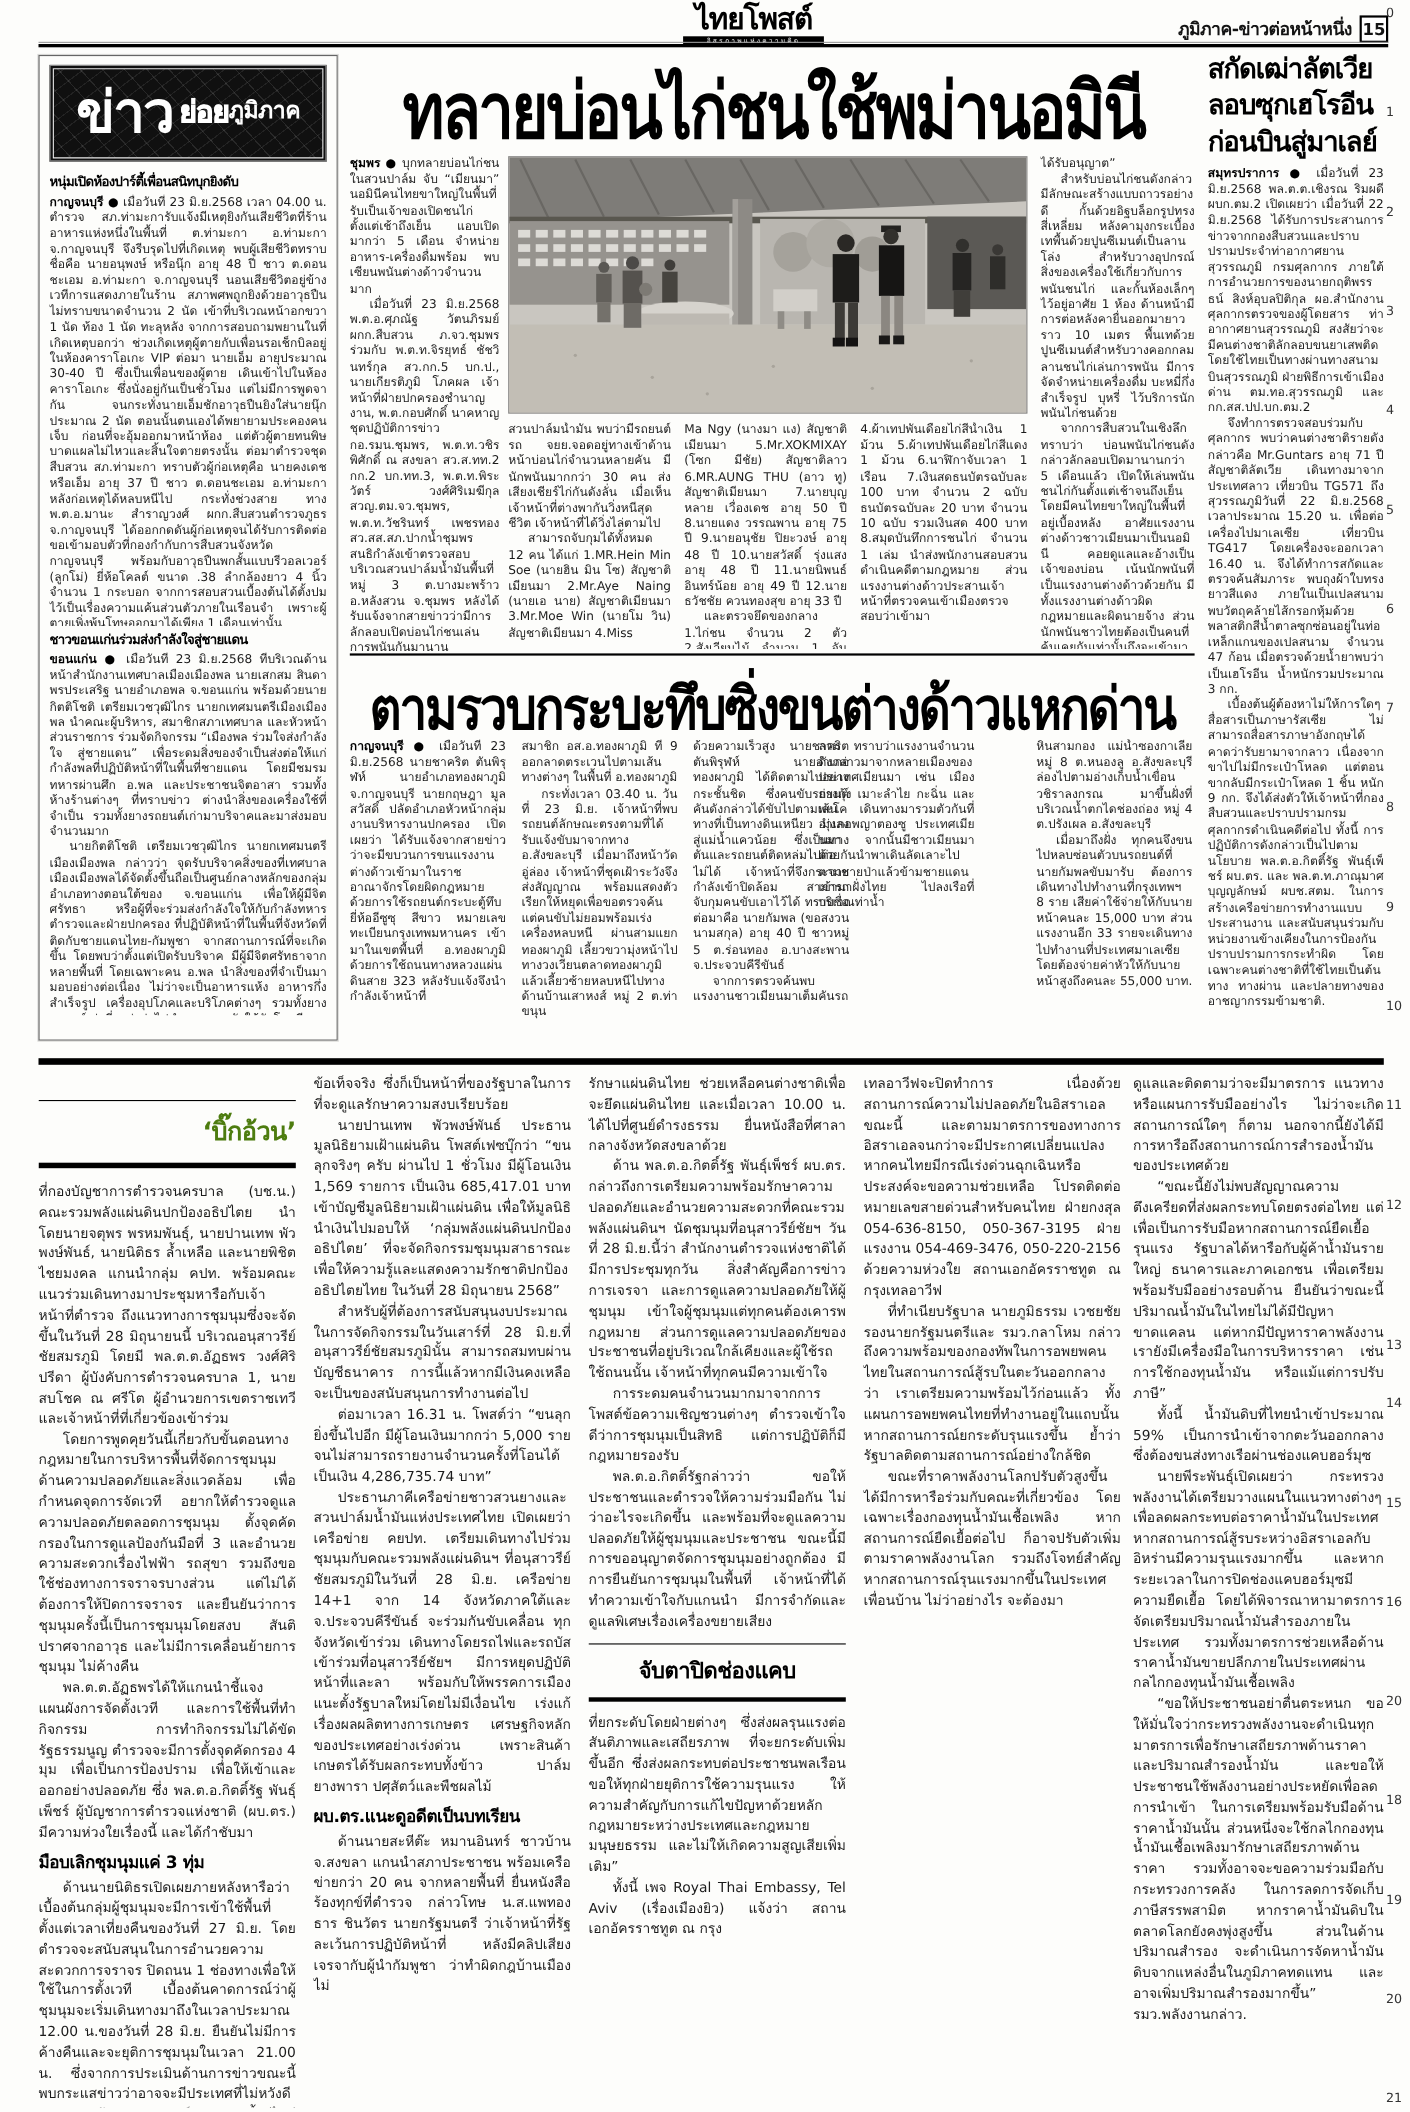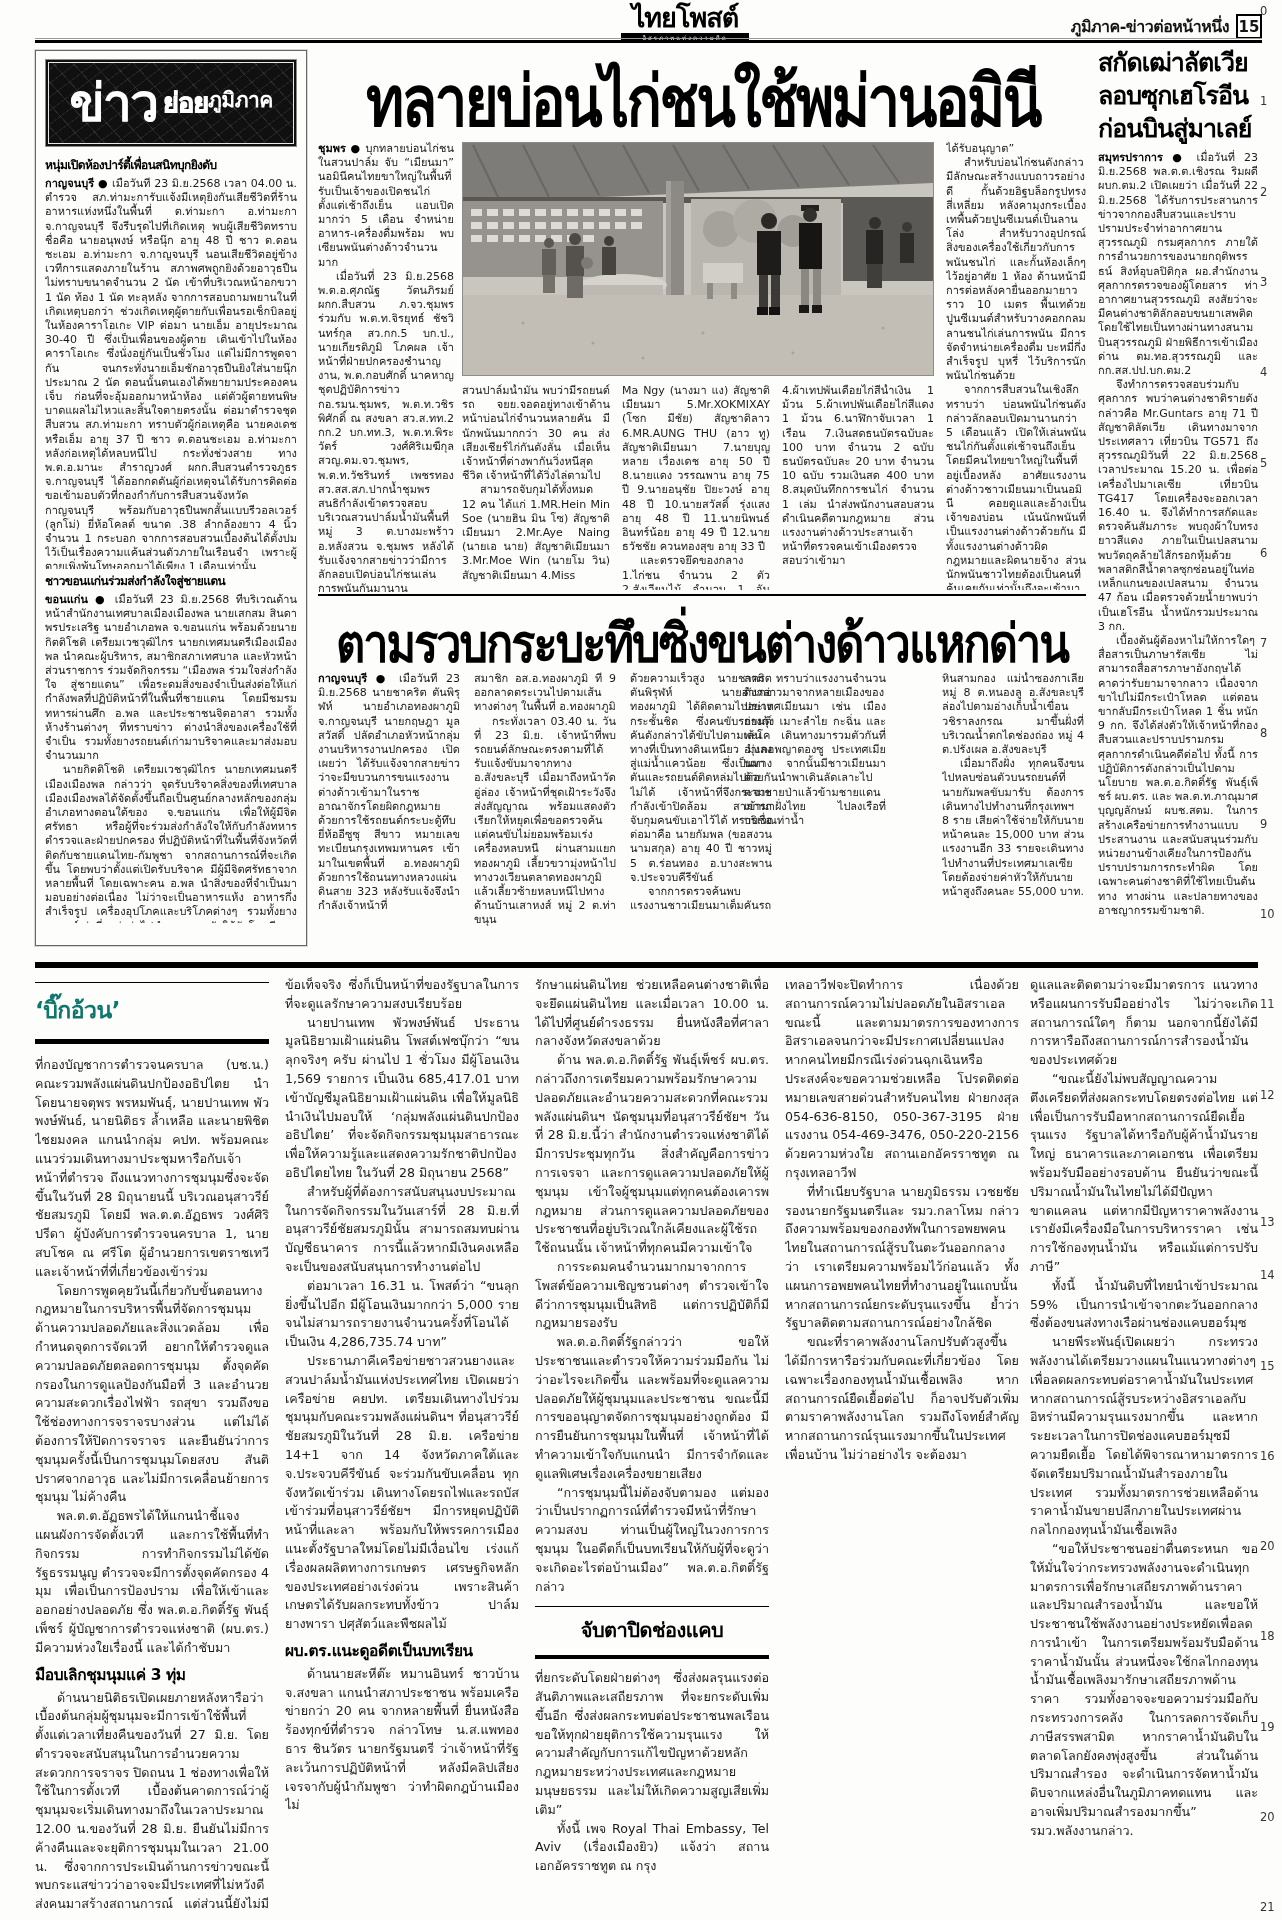--- a/index.html
+++ b/index.html
@@ -79,22 +79,22 @@
     transform:scaleY(1.18); transform-origin:top; }
   .pcol { top:672px; width:142px; height:288px; overflow:hidden; }
   .pcol.p0{left:318px;} .pcol.p1{left:474px;} .pcol.p2{left:630px;} .pcol.p3{left:744px;} .pcol.p4{left:942px;}
 
   
   .divider { top:962px; left:35px; width:1223px; height:6px; background:#000; }
   .bcol { top:976px; width:234px; height:940px; overflow:hidden; }
   .bcol .para { font-size:12.6px; line-height:18.8px; text-indent:22px; }
   .bcol .para.c, .bcol .para.lead { text-indent:0; }
   .bcol.b0{left:35px;} .bcol.b1{left:285px;} .bcol.b2{left:535px;} .bcol.b3{left:785px;} .bcol.b4{left:1030px; width:228px;}
-  .bigone-head { border-top:1px solid #000; border-bottom:5px solid #000; text-align:left;
-    font-size:23px; font-weight:900; letter-spacing:-0.5px; padding:9px 0 11px; margin:6px 0 12px; color:#0f766e; }
+  .bigone-head { border-top:1px solid #000; border-bottom:5px solid #000; text-align:right;
+    font-size:23px; font-weight:900; letter-spacing:-0.5px; padding:9px 0 11px; margin:24px 0 12px; color:#4d7c0f; }
   .bcol .col-sub { font-size:15.5px; margin:4px 0 2px; }
   .bcol .col-subbox { font-size:20px; margin:10px 0; }
 </style>
 </head>
 <body>
 
 <div class="page">
 
   <div class="abs masthead">
     <div class="masthead-title">ไทยโพสต์</div>
@@ -328,21 +328,20 @@
       <p class="para">ต่อมาเวลา 16.31 น. โพสต์ว่า “ขนลุกยิ่งขึ้นไปอีก มีผู้โอนเงินมากกว่า 5,000 ราย จนไม่สามารถรายงานจำนวนครั้งที่โอนได้ เป็นเงิน 4,286,735.74 บาท”</p>
       <p class="para">ประธานภาคีเครือข่ายชาวสวนยางและสวนปาล์มน้ำมันแห่งประเทศไทย เปิดเผยว่า เครือข่าย คยปท. เตรียมเดินทางไปร่วมชุมนุมกับคณะรวมพลังแผ่นดินฯ ที่อนุสาวรีย์ชัยสมรภูมิในวันที่ 28 มิ.ย. เครือข่าย 14+1 จาก 14 จังหวัดภาคใต้และ จ.ประจวบคีรีขันธ์ จะร่วมกันขับเคลื่อน ทุกจังหวัดเข้าร่วม เดินทางโดยรถไฟและรถบัสเข้าร่วมที่อนุสาวรีย์ชัยฯ มีการหยุดปฏิบัติหน้าที่และลา พร้อมกับให้พรรคการเมืองแนะตั้งรัฐบาลใหม่โดยไม่มีเงื่อนไข เร่งแก้เรื่องผลผลิตทางการเกษตร เศรษฐกิจหลักของประเทศอย่างเร่งด่วน เพราะสินค้าเกษตรได้รับผลกระทบทั้งข้าว ปาล์ม ยางพารา ปศุสัตว์และพืชผลไม้</p>
       <h4 class="col-sub">ผบ.ตร.แนะดูอดีตเป็นบทเรียน</h4>
       <p class="para">ด้านนายสะหีต๊ะ หมานอินทร์ ชาวบ้าน จ.สงขลา แกนนำสภาประชาชน พร้อมเครือข่ายกว่า 20 คน จากหลายพื้นที่ ยื่นหนังสือร้องทุกข์ที่ตำรวจ กล่าวโทษ น.ส.แพทองธาร ชินวัตร นายกรัฐมนตรี ว่าเจ้าหน้าที่รัฐละเว้นการปฏิบัติหน้าที่ หลังมีคลิปเสียงเจรจากับผู้นำกัมพูชา ว่าทำผิดกฎบ้านเมือง ไม่</p>
     </div>
   <div class="abs bcol b2">
       <p class="para c">รักษาแผ่นดินไทย ช่วยเหลือคนต่างชาติเพื่อจะยึดแผ่นดินไทย และเมื่อเวลา 10.00 น. ได้ไปที่ศูนย์ดำรงธรรม ยื่นหนังสือที่ศาลากลางจังหวัดสงขลาด้วย</p>
       <p class="para">ด้าน พล.ต.อ.กิตติ์รัฐ พันธุ์เพ็ชร์ ผบ.ตร. กล่าวถึงการเตรียมความพร้อมรักษาความปลอดภัยและอำนวยความสะดวกที่คณะรวมพลังแผ่นดินฯ นัดชุมนุมที่อนุสาวรีย์ชัยฯ วันที่ 28 มิ.ย.นี้ว่า สำนักงานตำรวจแห่งชาติได้มีการประชุมทุกวัน สิ่งสำคัญคือการข่าว การเจรจา และการดูแลความปลอดภัยให้ผู้ชุมนุม เข้าใจผู้ชุมนุมแต่ทุกคนต้องเคารพกฎหมาย ส่วนการดูแลความปลอดภัยของประชาชนที่อยู่บริเวณใกล้เคียงและผู้ใช้รถใช้ถนนนั้น เจ้าหน้าที่ทุกคนมีความเข้าใจ</p>
       <p class="para">การระดมคนจำนวนมากมาจากการโพสต์ข้อความเชิญชวนต่างๆ ตำรวจเข้าใจดีว่าการชุมนุมเป็นสิทธิ แต่การปฏิบัติก็มีกฎหมายรองรับ</p>
       <p class="para">พล.ต.อ.กิตติ์รัฐกล่าวว่า ขอให้ประชาชนและตำรวจให้ความร่วมมือกัน ไม่ว่าอะไรจะเกิดขึ้น และพร้อมที่จะดูแลความปลอดภัยให้ผู้ชุมนุมและประชาชน ขณะนี้มีการขออนุญาตจัดการชุมนุมอย่างถูกต้อง มีการยืนยันการชุมนุมในพื้นที่ เจ้าหน้าที่ได้ทำความเข้าใจกับแกนนำ มีการจำกัดและดูแลพิเศษเรื่องเครื่องขยายเสียง</p>
-      <p class="para">“การชุมนุมนี้ไม่ต้องจับตามอง แต่มองว่าเป็นปรากฏการณ์ที่ตำรวจมีหน้าที่รักษาความสงบ ท่านเป็นผู้ใหญ่ในวงการการชุมนุม ในอดีตก็เป็นบทเรียนให้กับผู้ที่จะดูว่าจะเกิดอะไรต่อบ้านเมือง” พล.ต.อ.กิตติ์รัฐกล่าว</p>
       <div class="col-subbox">จับตาปิดช่องแคบ</div>
       <p class="para c">ที่ยกระดับโดยฝ่ายต่างๆ ซึ่งส่งผลรุนแรงต่อสันติภาพและเสถียรภาพ ที่จะยกระดับเพิ่มขึ้นอีก ซึ่งส่งผลกระทบต่อประชาชนพลเรือน ขอให้ทุกฝ่ายยุติการใช้ความรุนแรง ให้ความสำคัญกับการแก้ไขปัญหาด้วยหลักกฎหมายระหว่างประเทศและกฎหมายมนุษยธรรม และไม่ให้เกิดความสูญเสียเพิ่มเติม”</p>
       <p class="para">ทั้งนี้ เพจ Royal Thai Embassy, Tel Aviv (เรื่องเมืองยิว) แจ้งว่า สถานเอกอัครราชทูต ณ กรุง</p>
     </div>
   <div class="abs bcol b3">
       <p class="para c">เทลอาวีฟจะปิดทำการ เนื่องด้วยสถานการณ์ความไม่ปลอดภัยในอิสราเอลขณะนี้ และตามมาตรการของทางการอิสราเอลจนกว่าจะมีประกาศเปลี่ยนแปลง หากคนไทยมีกรณีเร่งด่วนฉุกเฉินหรือประสงค์จะขอความช่วยเหลือ โปรดติดต่อหมายเลขสายด่วนสำหรับคนไทย ฝ่ายกงสุล 054-636-8150, 050-367-3195 ฝ่ายแรงงาน 054-469-3476, 050-220-2156 ด้วยความห่วงใย สถานเอกอัครราชทูต ณ กรุงเทลอาวีฟ</p>
       <p class="para">ที่ทำเนียบรัฐบาล นายภูมิธรรม เวชยชัย รองนายกรัฐมนตรีและ รมว.กลาโหม กล่าวถึงความพร้อมของกองทัพในการอพยพคนไทยในสถานการณ์สู้รบในตะวันออกกลางว่า เราเตรียมความพร้อมไว้ก่อนแล้ว ทั้งแผนการอพยพคนไทยที่ทำงานอยู่ในแถบนั้น หากสถานการณ์ยกระดับรุนแรงขึ้น ย้ำว่ารัฐบาลติดตามสถานการณ์อย่างใกล้ชิด</p>
       <p class="para">ขณะที่ราคาพลังงานโลกปรับตัวสูงขึ้น ได้มีการหารือร่วมกับคณะที่เกี่ยวข้อง โดยเฉพาะเรื่องกองทุนน้ำมันเชื้อเพลิง หากสถานการณ์ยืดเยื้อต่อไป ก็อาจปรับตัวเพิ่มตามราคาพลังงานโลก รวมถึงโจทย์สำคัญหากสถานการณ์รุนแรงมากขึ้นในประเทศเพื่อนบ้าน ไม่ว่าอย่างไร จะต้องมา</p>
     </div>
   <div class="abs bcol b4">

